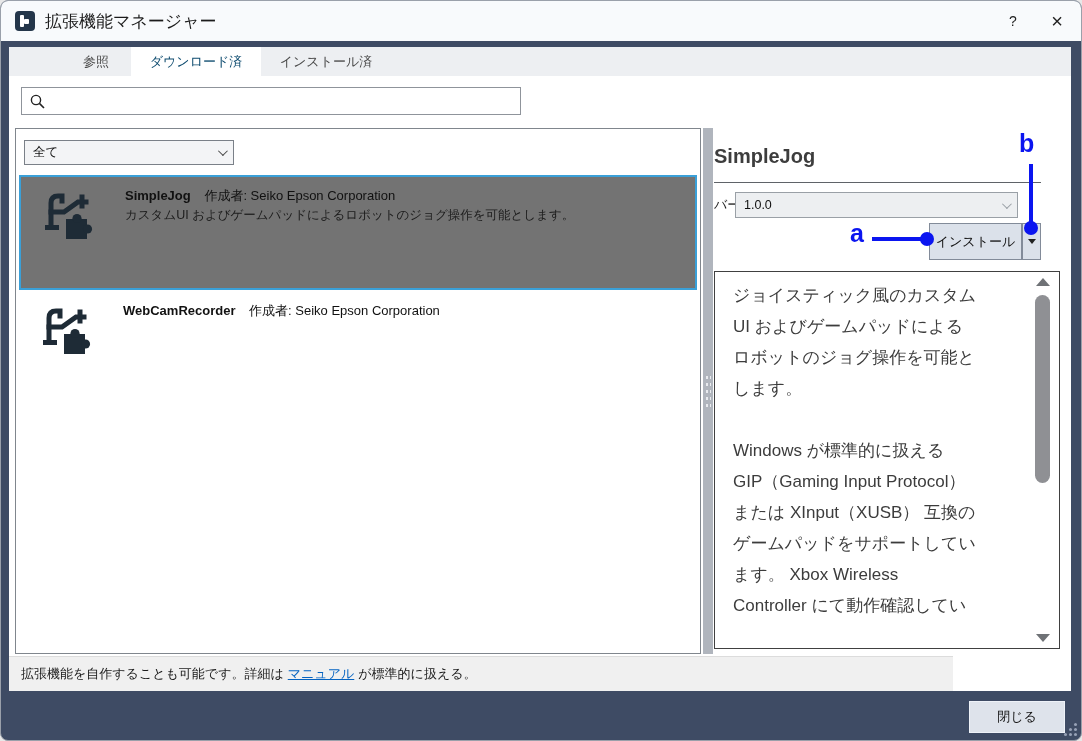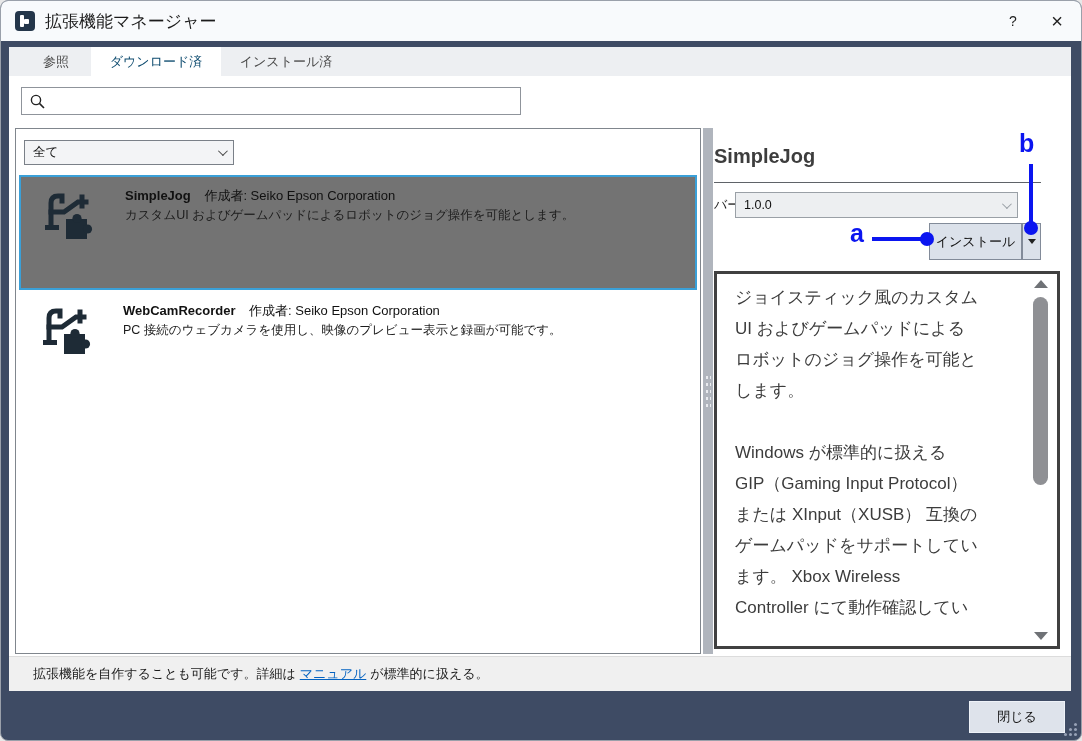--- a/index.html
+++ b/index.html
@@ -12,21 +12,21 @@
   .app-icon b{position:absolute;left:5px;top:4px;width:4px;height:12px;background:#fff;border-radius:1px;}
   .app-icon i{position:absolute;left:9px;top:8px;width:5px;height:5px;background:#fff;border-radius:1px;}
   .title-text{margin-left:10px;font-size:17px;color:#1b1b1b;}
   .tb-btn{width:44px;height:40px;display:flex;align-items:center;justify-content:center;color:#222;font-size:14px;cursor:default;}
   .tb-btn.close{font-size:20px;margin-right:2px;}
   .tb-spacer{flex:1;}
 
   
   .content{position:absolute;left:8px;top:46px;width:1062px;height:644px;background:#fff;}
 
-  .tabstrip{position:absolute;left:0;top:0;width:1062px;height:29px;background:#edeff2;display:flex;}
+  .tabstrip{position:absolute;left:0;top:0;width:1062px;height:29px;background:#edeff2;display:flex;padding-left:40px;}
   .tab{height:29px;line-height:29px;text-align:center;font-size:13px;color:#4a4a4a;}
   .tab.t0{width:70px;margin-left:12px;}
   .tab.t1{width:130px;}
   .tab.t2{width:130px;}
   .tab.active{background:#ffffff;color:#0c4a6e;}
 
   .searchbox{position:absolute;left:12px;top:40px;width:500px;height:28px;border:1px solid #8f949b;background:#fff;display:flex;align-items:center;}
   .searchbox svg{margin-left:7px;flex:none;}
   .searchbox input{border:none;outline:none;flex:1;height:24px;font-size:13px;padding:0 6px;background:transparent;font-family:inherit;}
 
@@ -49,29 +49,29 @@
   .detail-title{position:absolute;left:705px;top:98px;font-size:20px;font-weight:600;color:#3d3d3d;}
   .detail-hr{position:absolute;left:705px;top:135px;width:327px;border-top:1px solid #5f6368;}
   .ver-label{position:absolute;left:705px;top:149px;font-size:13px;color:#222;}
   .ver-combo{position:absolute;left:749px;top:145px;width:283px;height:26px;background:#edeff1;border:1px solid #9aa0a6;display:flex;align-items:center;font-size:12.5px;color:#111;padding:0 8px;}
 
   .btn{background:#dbe1ea;border:1px solid #828b99;color:#111;font-size:13px;display:flex;align-items:center;justify-content:center;font-family:inherit;}
   .install-btn{position:absolute;left:920px;top:176px;width:93px;height:37px;}
   .split-btn{position:absolute;left:1013px;top:176px;width:19px;height:37px;}
   .caret{width:0;height:0;border-left:4.5px solid transparent;border-right:4.5px solid transparent;border-top:5px solid #222;}
 
-  .descbox{position:absolute;left:705px;top:224px;width:346px;height:378px;border:3px solid #404040;background:#fff;}
+  .descbox{position:absolute;left:705px;top:224px;width:346px;height:378px;border:1px solid #404040;background:#fff;}
   .desc-text{position:absolute;left:18px;top:8px;right:42px;font-size:17px;line-height:31px;color:#3c3c3c;white-space:pre-line;}
   .vscroll{position:absolute;right:4px;top:3px;width:24px;bottom:3px;}
   .vs-up,.vs-down{position:absolute;left:50%;transform:translateX(-50%);width:0;height:0;border-left:7px solid transparent;border-right:7px solid transparent;}
   .vs-up{top:3px;border-bottom:8px solid #6f7276;}
   .vs-down{bottom:3px;border-top:8px solid #6f7276;}
   .vs-thumb{position:absolute;left:4px;top:20px;width:15px;height:188px;background:#8f9094;border-radius:8px;}
 
-  .statusstrip{position:absolute;left:0;top:609px;width:1062px;height:35px;background:#f0f0f0;border-top:1px solid #dcdcdc;display:flex;align-items:center;font-size:13px;color:#1b1b1b;padding-left:24px;}
+  .statusstrip{position:absolute;left:0;top:609px;width:944px;height:35px;background:#f0f0f0;border-top:1px solid #dcdcdc;display:flex;align-items:center;font-size:13px;color:#1b1b1b;padding-left:12px;}
   .statusstrip a{color:#0563c1;text-decoration:underline;margin:0 4px;cursor:pointer;}
 
   .close-btn{position:absolute;left:968px;top:700px;width:96px;height:32px;background:#dee3eb;border:1px solid #eef2f8;font-size:13px;color:#111;display:flex;align-items:center;justify-content:center;}
   .grip-corner{position:absolute;right:4px;bottom:4px;width:15px;height:15px;}
   .grip-corner i{position:absolute;width:3px;height:3px;background:#97a1b6;border-radius:50%;}
   .grip-corner i:nth-child(1){right:0;bottom:0;}
   .grip-corner i:nth-child(2){right:5px;bottom:0;}
   .grip-corner i:nth-child(3){right:10px;bottom:0;}
   .grip-corner i:nth-child(4){right:0;bottom:5px;}
   .grip-corner i:nth-child(5){right:5px;bottom:5px;}
@@ -148,21 +148,20 @@
           </g>
           <rect x="3" y="36" width="14" height="5" fill="#1e2b36"></rect>
           <rect x="24" y="30" width="21" height="20" fill="#1e2b36"></rect>
           <circle cx="35" cy="29.5" r="4.6" fill="#1e2b36"></circle>
           <circle cx="45.5" cy="40" r="4.6" fill="#1e2b36"></circle>
         </svg>
         <div class="ext-name">
           <span class="nm">WebCamRecorder</span>
           <span class="au">作成者: Seiko Epson Corporation</span>
         </div>
-        <div class="ext-desc">PC 接続のウェブカメラを使用し、映像のプレビュー表示と録画が可能です。</div>
       </div>
     </div>
 
     <div class="splitter">
         <div class="grip"></div>
       </div>
 
     <div class="detail-title">SimpleJog</div>
     <div class="detail-hr"></div>
     <div class="ver-label">バージョン:</div>

